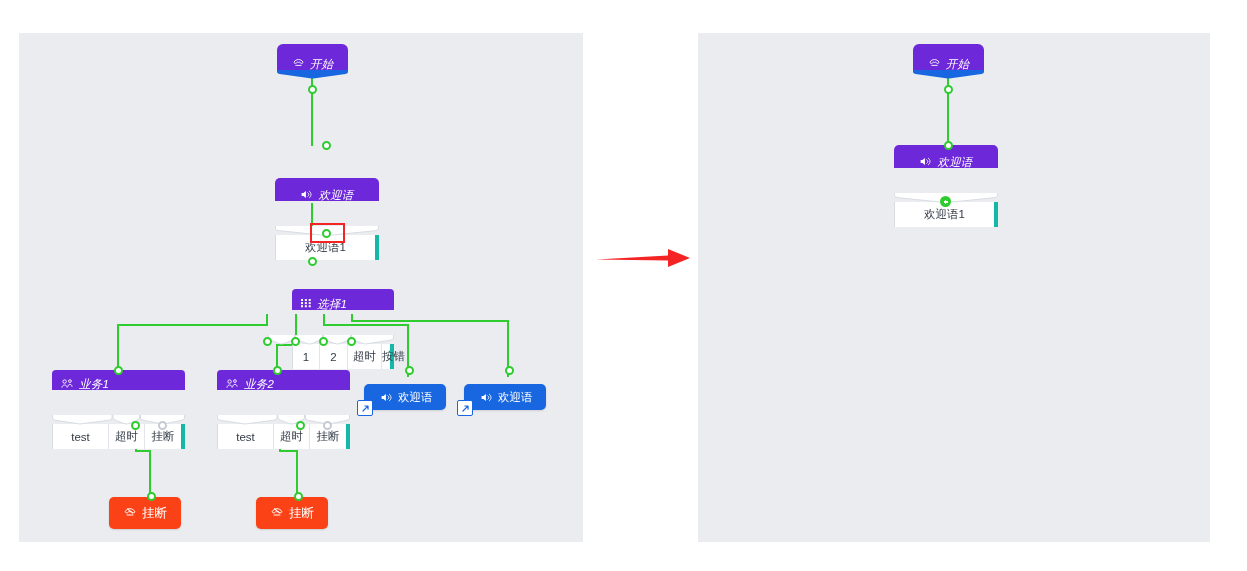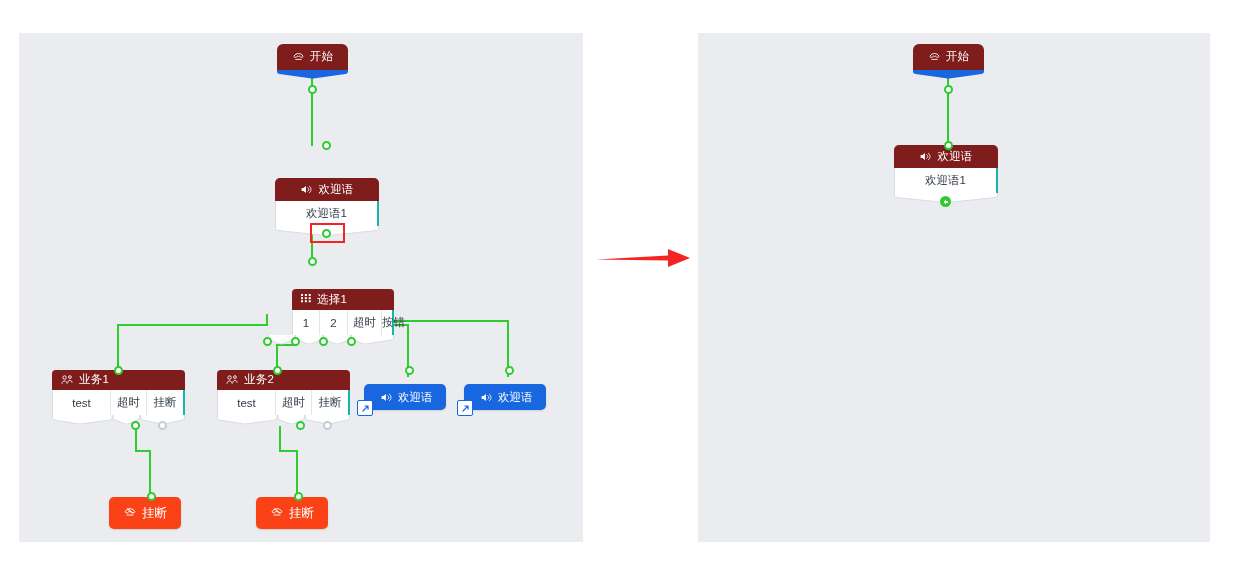--- a/index.html
+++ b/index.html
@@ -31,30 +31,31 @@
   }
 
   
   .node {
     position: absolute;
     box-sizing: border-box;
   }
 
   
   .node-head {
-    background: #7f1d1d;
+    background: #6d28d9;
     color: #ffffff;
     font-size: 11.5px;
     line-height: 1;
     display: flex;
-    align-items: center;
+    align-items: flex-end;
     justify-content: center;
     gap: 5px;
     white-space: nowrap;
     box-sizing: border-box;
+    font-style: italic;
   }
   .node-head .label { letter-spacing: .2px; }
 
   
   .pill {
     border-radius: 6px 6px 4px 4px;
     height: 26px;
     padding: 0 12px;
   }
   .pill.notch {
@@ -68,22 +69,23 @@
     width: 100%;
     height: 9px;
     display: block;
   }
 
   
   .node-body {
     display: flex;
     background: #ffffff;
     border-left: 1px solid #d8dce3;
-    border-right: 2px solid #14b8a6;
-    box-sizing: border-box;
+    border-right: 4px solid #14b8a6;
+    box-sizing: border-box;
+    margin-top: 34px;
   }
   .port-cell {
     flex: 1 1 auto;
     height: 25px;
     display: flex;
     align-items: center;
     justify-content: center;
     font-size: 11.5px;
     color: #333b47;
     border-right: 1px solid #e2e5ea;

